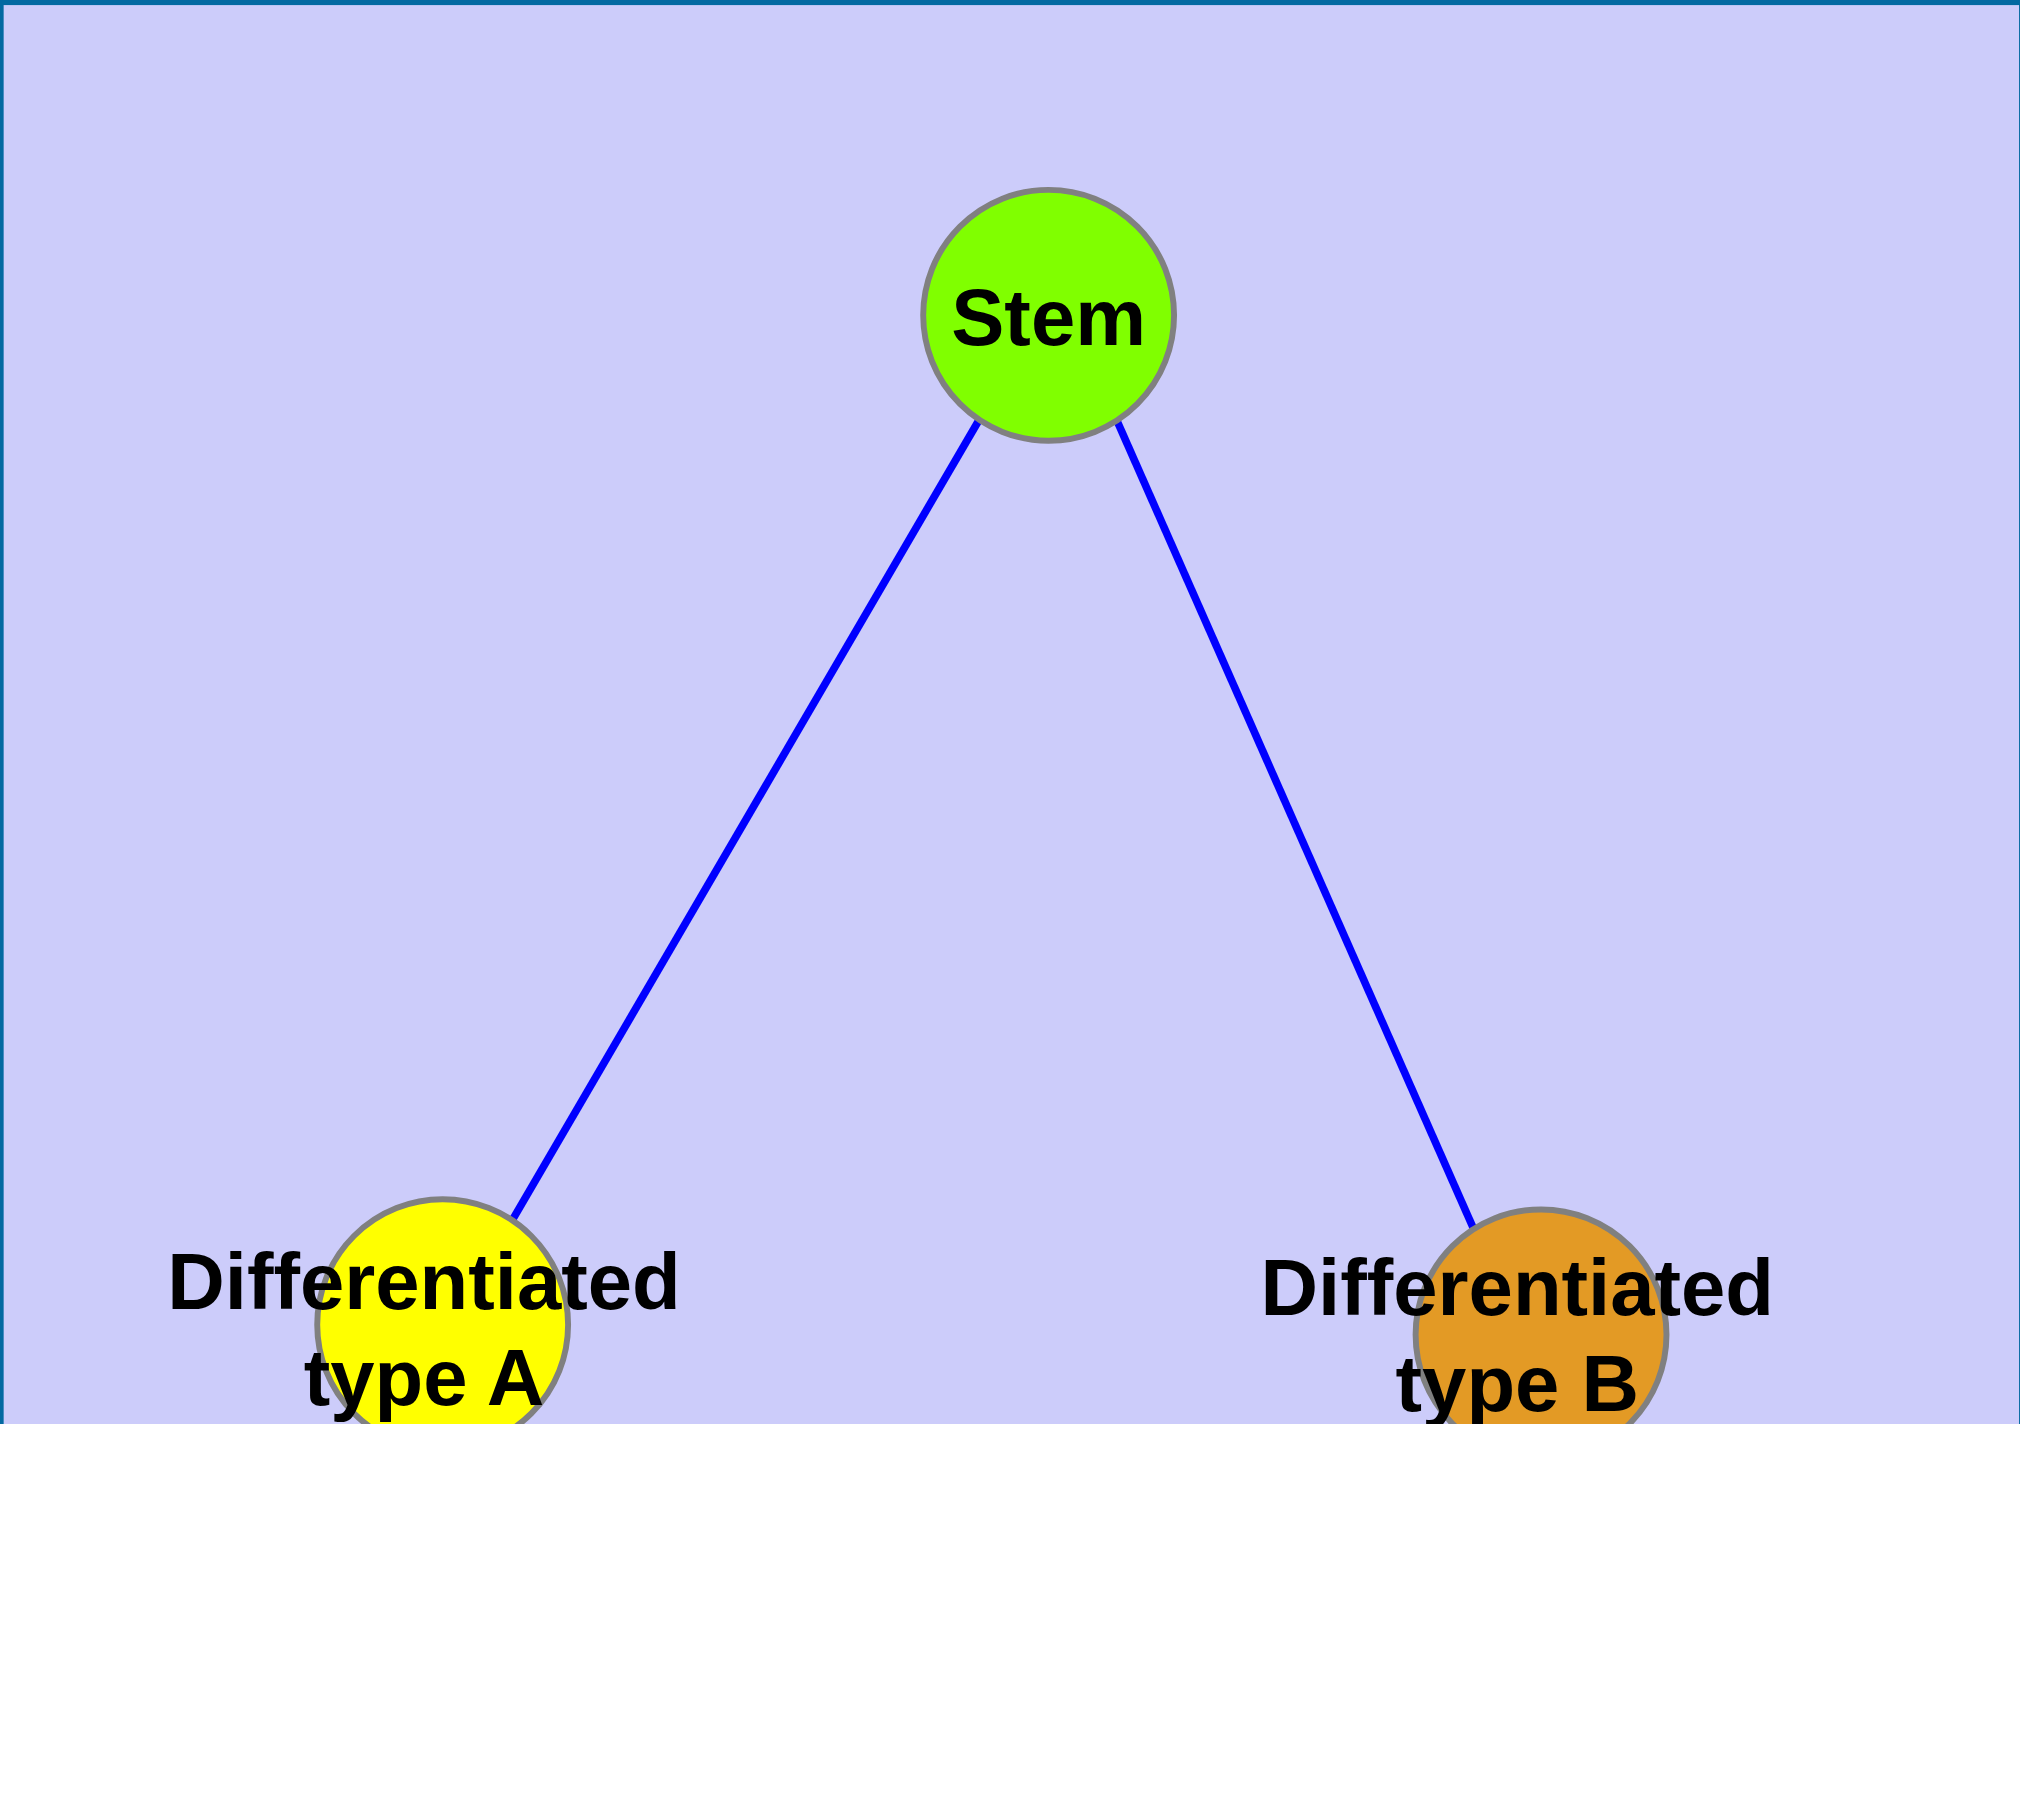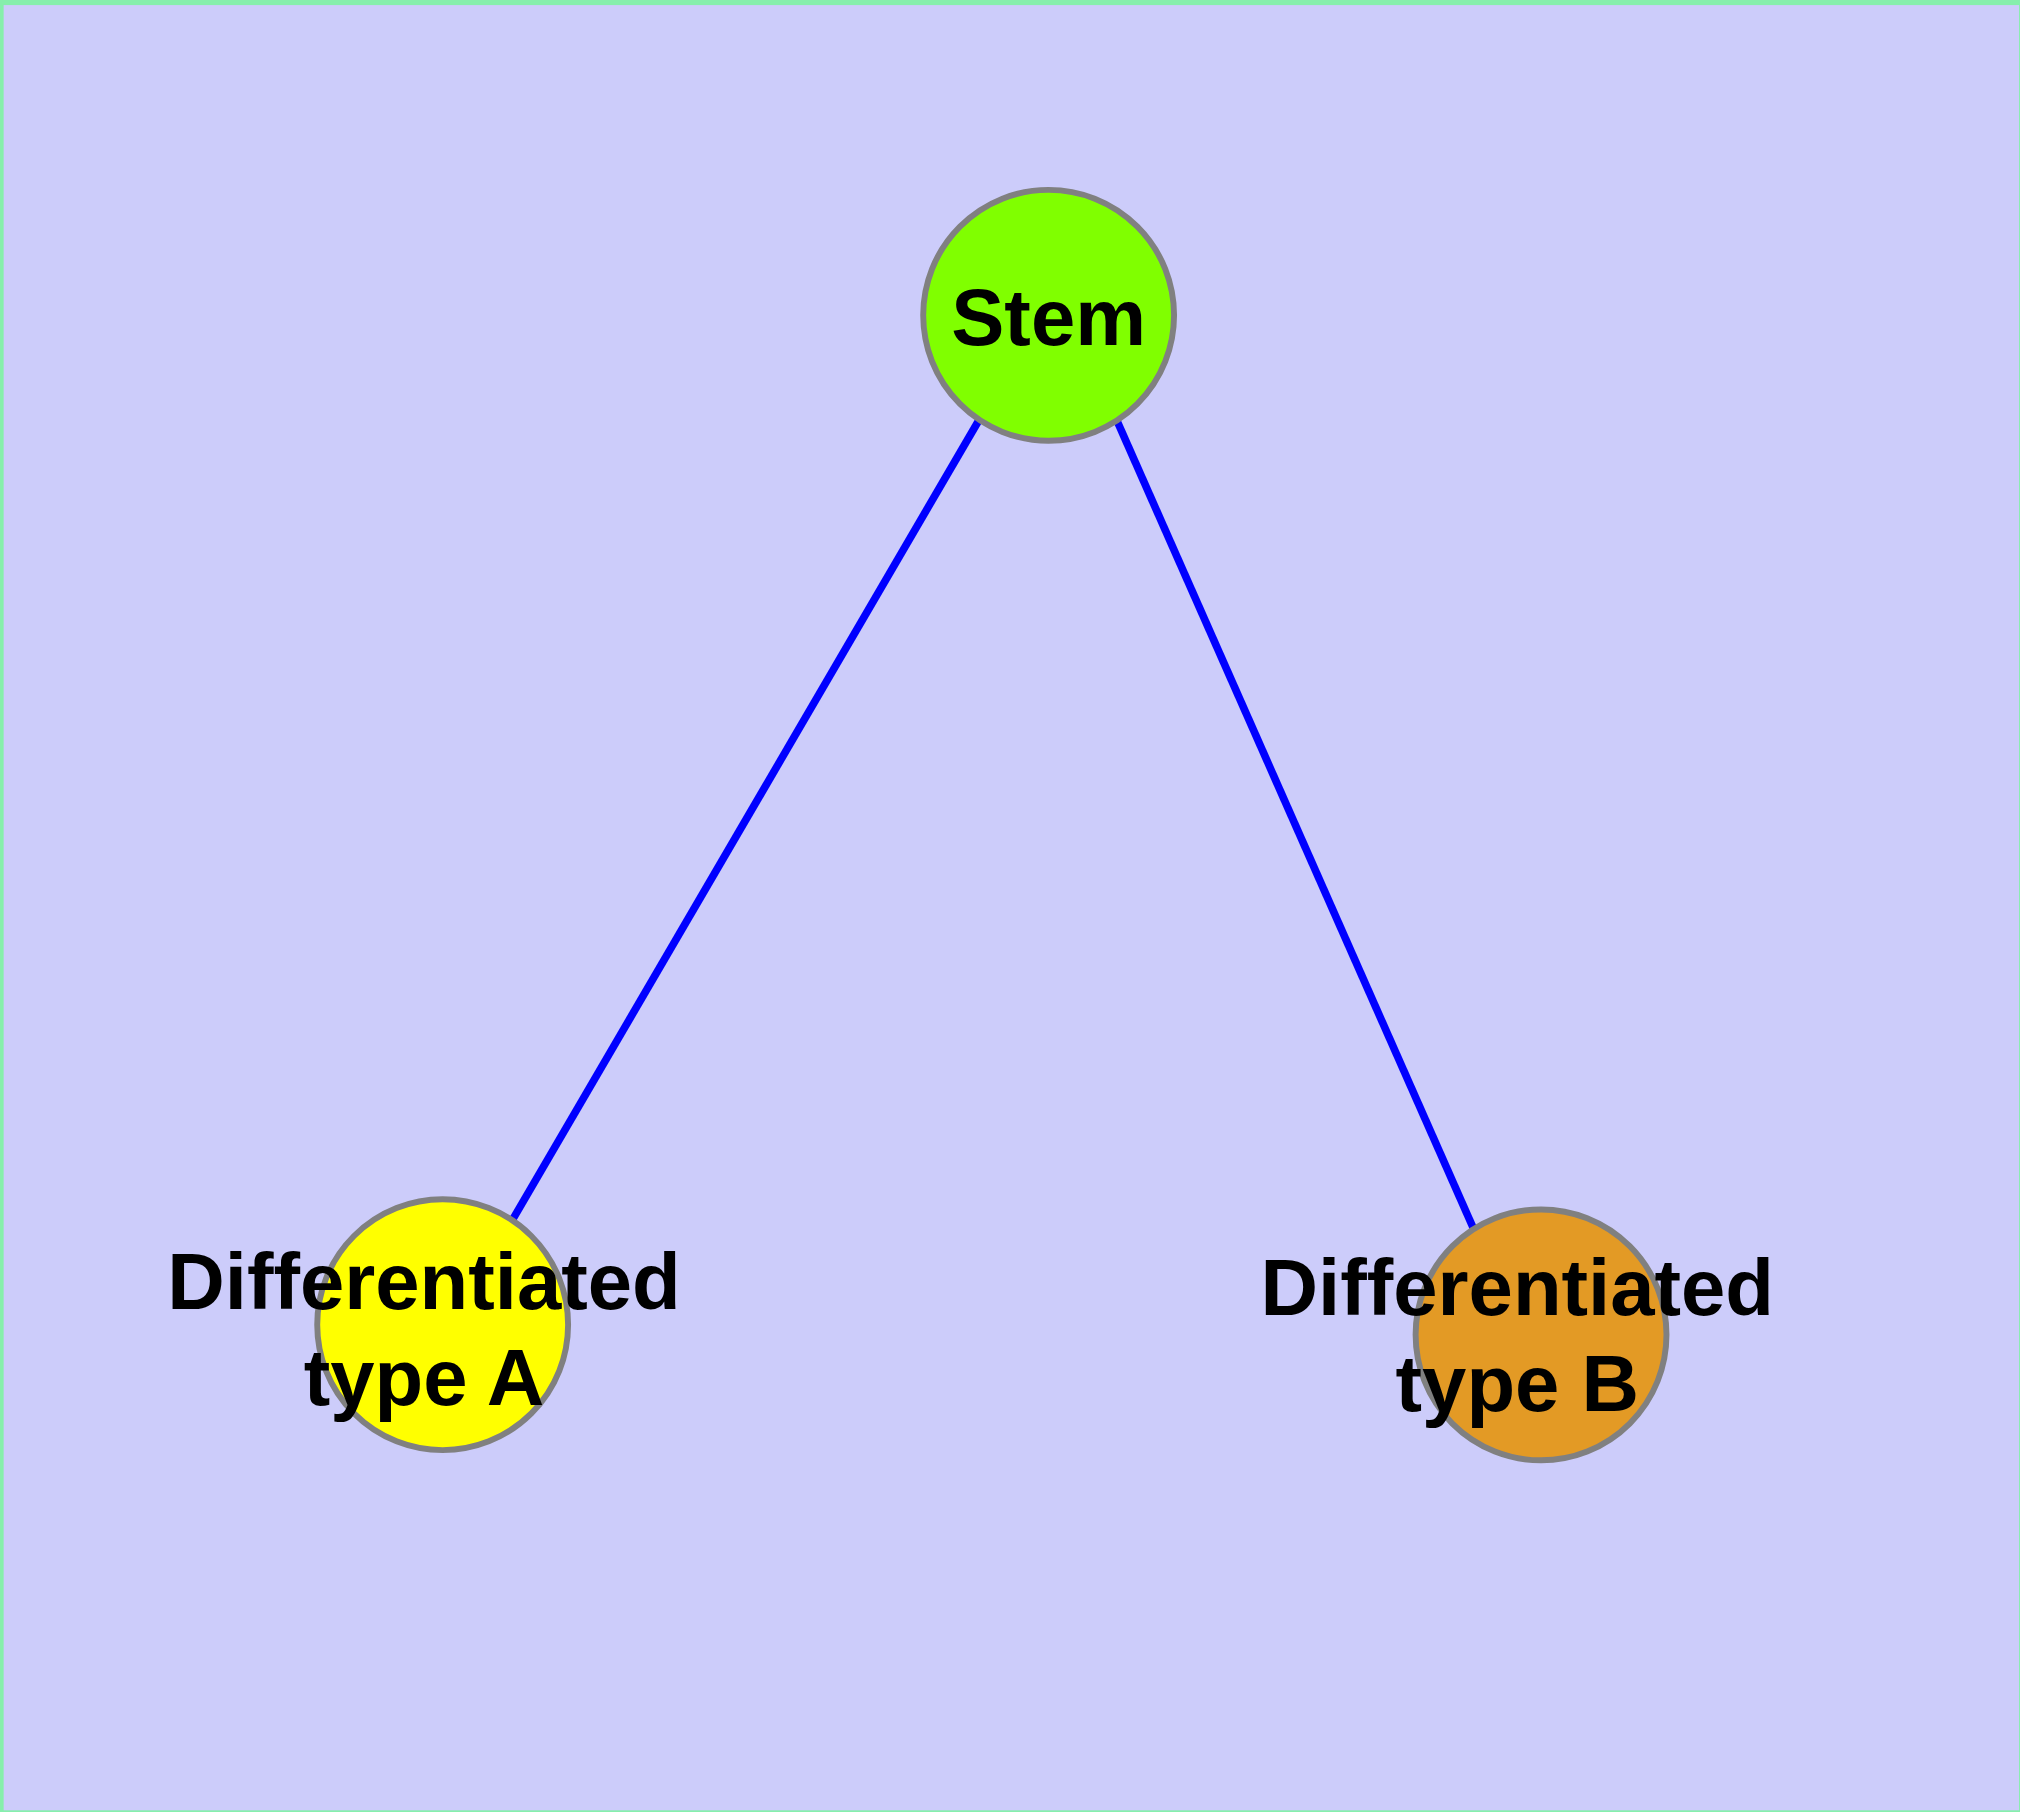--- a/index.html
+++ b/index.html
@@ -7,22 +7,22 @@
     margin: 0;
     padding: 0;
     background: #ffffff;
   }
   body {
     font-family: "Liberation Sans", sans-serif;
   }
   #canvas-wrap {
     position: relative;
     width: 2021px;
-    height: 1812px;
-    background: #86efac;
+    height: 1424px;
+    background: #0369a1;
     overflow: hidden;
   }
   #graph-svg {
     position: absolute;
     top: 0;
     left: 0;
     width: 2021px;
     height: 1812px;
     display: block;
   }

